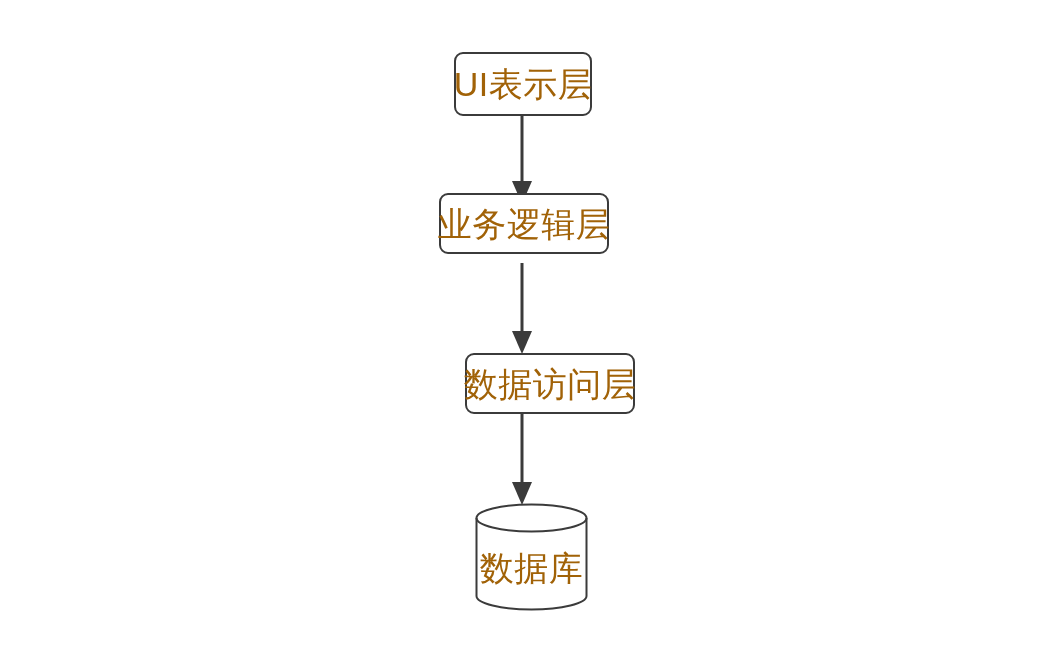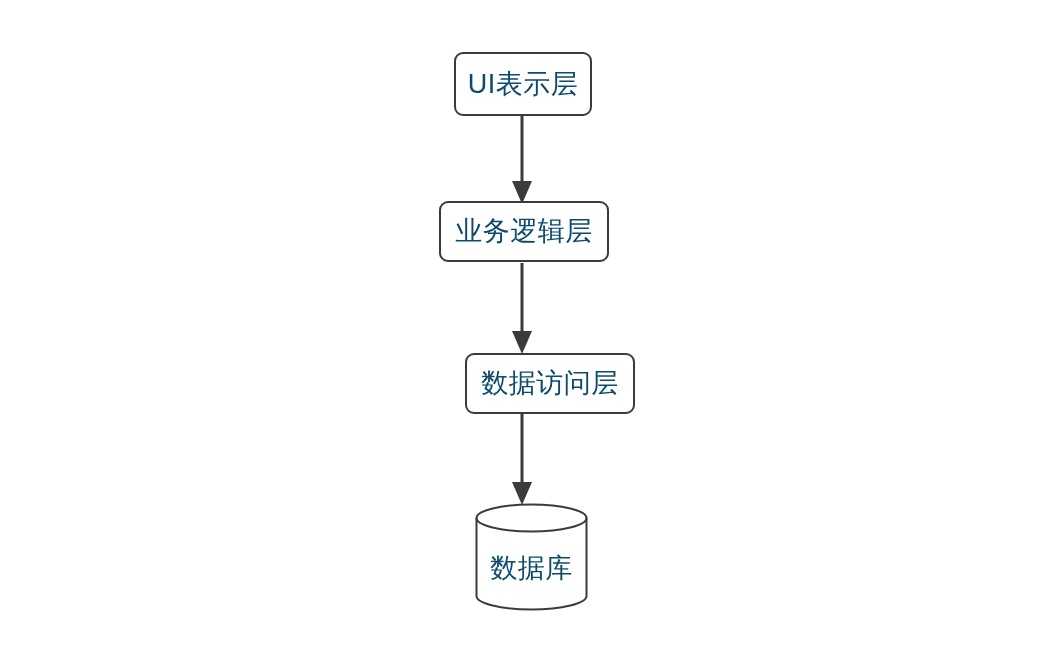--- a/index.html
+++ b/index.html
@@ -19,29 +19,29 @@
     position: absolute;
     box-sizing: border-box;
     border: 2px solid #3b3b3b;
     border-radius: 9px;
     background: #ffffff;
     display: flex;
     align-items: center;
     justify-content: center;
   }
   .node-label {
-    color: #0c4a6e;
-    font-size: 27px;
+    color: #a16207;
+    font-size: 34px;
     line-height: 1;
     white-space: nowrap;
     letter-spacing: 0.5px;
     text-align: right;
   }
   .box-ui      { left: 454px; top: 52px;  width: 138px; height: 64px; }
-  .box-biz     { left: 439px; top: 201px; width: 170px; height: 61px; }
+  .box-biz     { left: 439px; top: 193px; width: 170px; height: 61px; }
   .box-dal     { left: 465px; top: 353px; width: 170px; height: 61px; }
   .connector {
     position: absolute;
     left: 510px;
     width: 24px;
   }
   .conn-1 { top: 115px; height: 89px; }
   .conn-2 { top: 263px; height: 91px; }
   .conn-3 { top: 413px; height: 92px; }
   .connector svg { display: block; width: 100%; height: 100%; }

